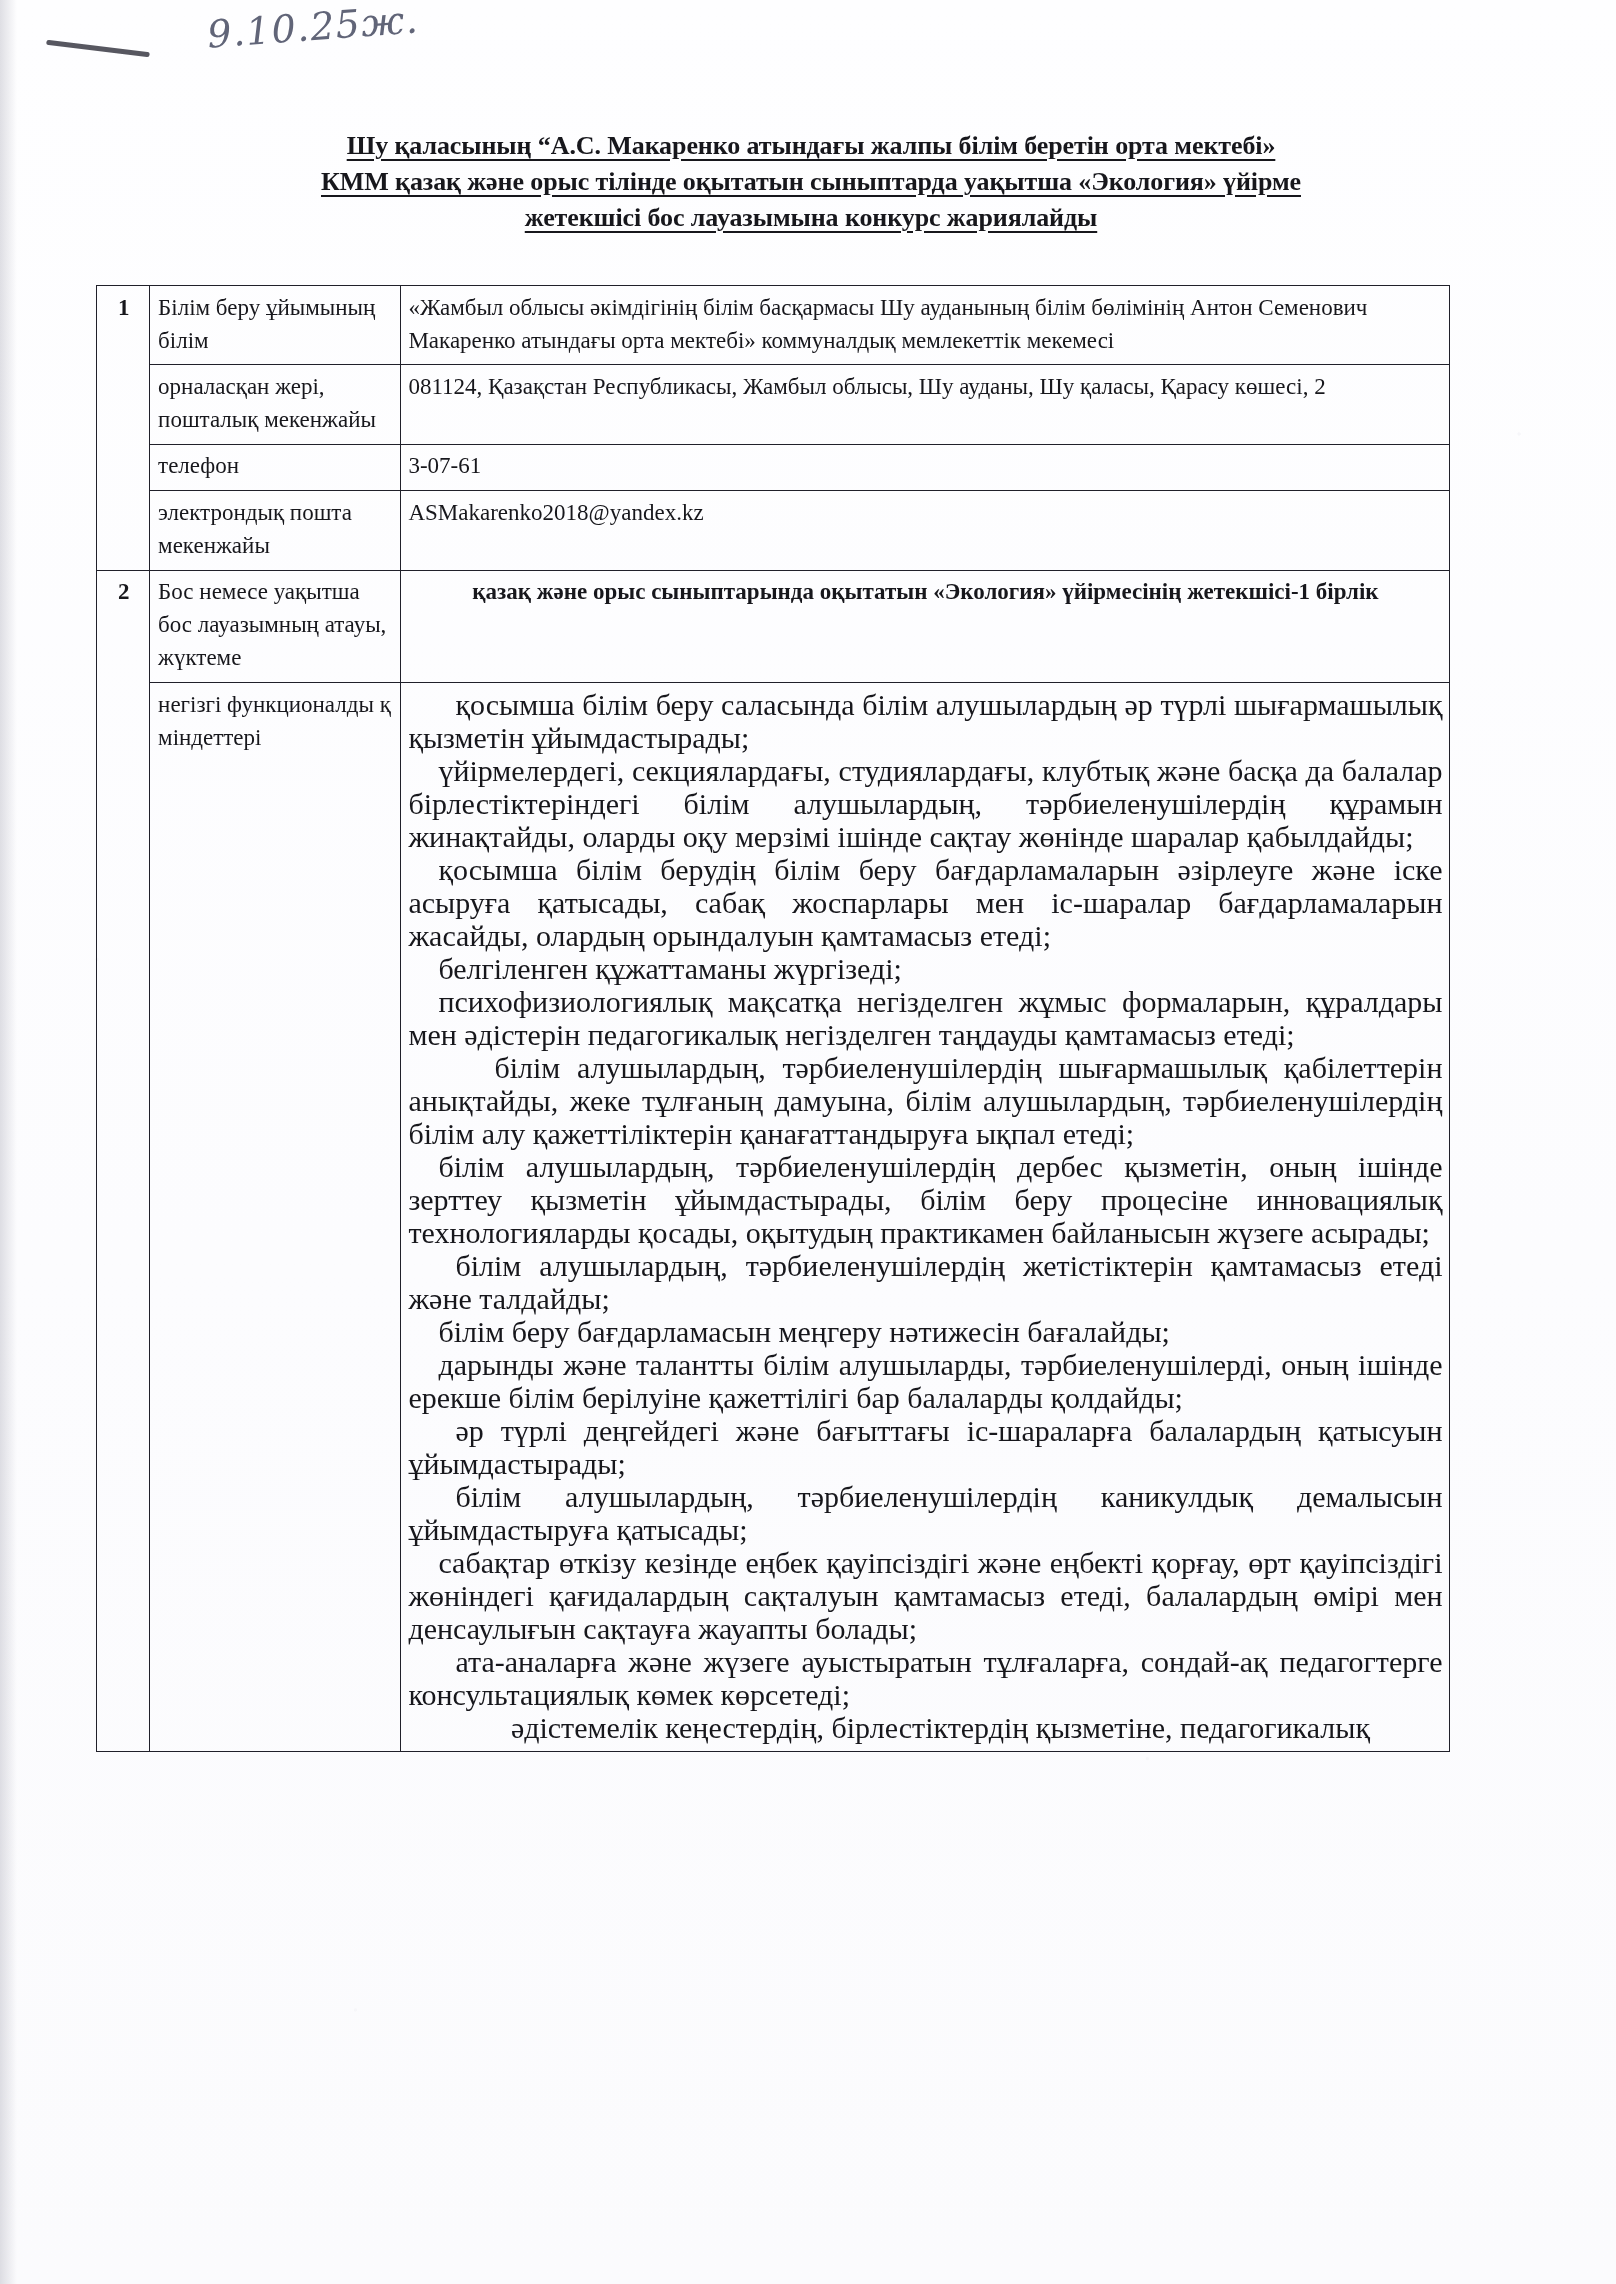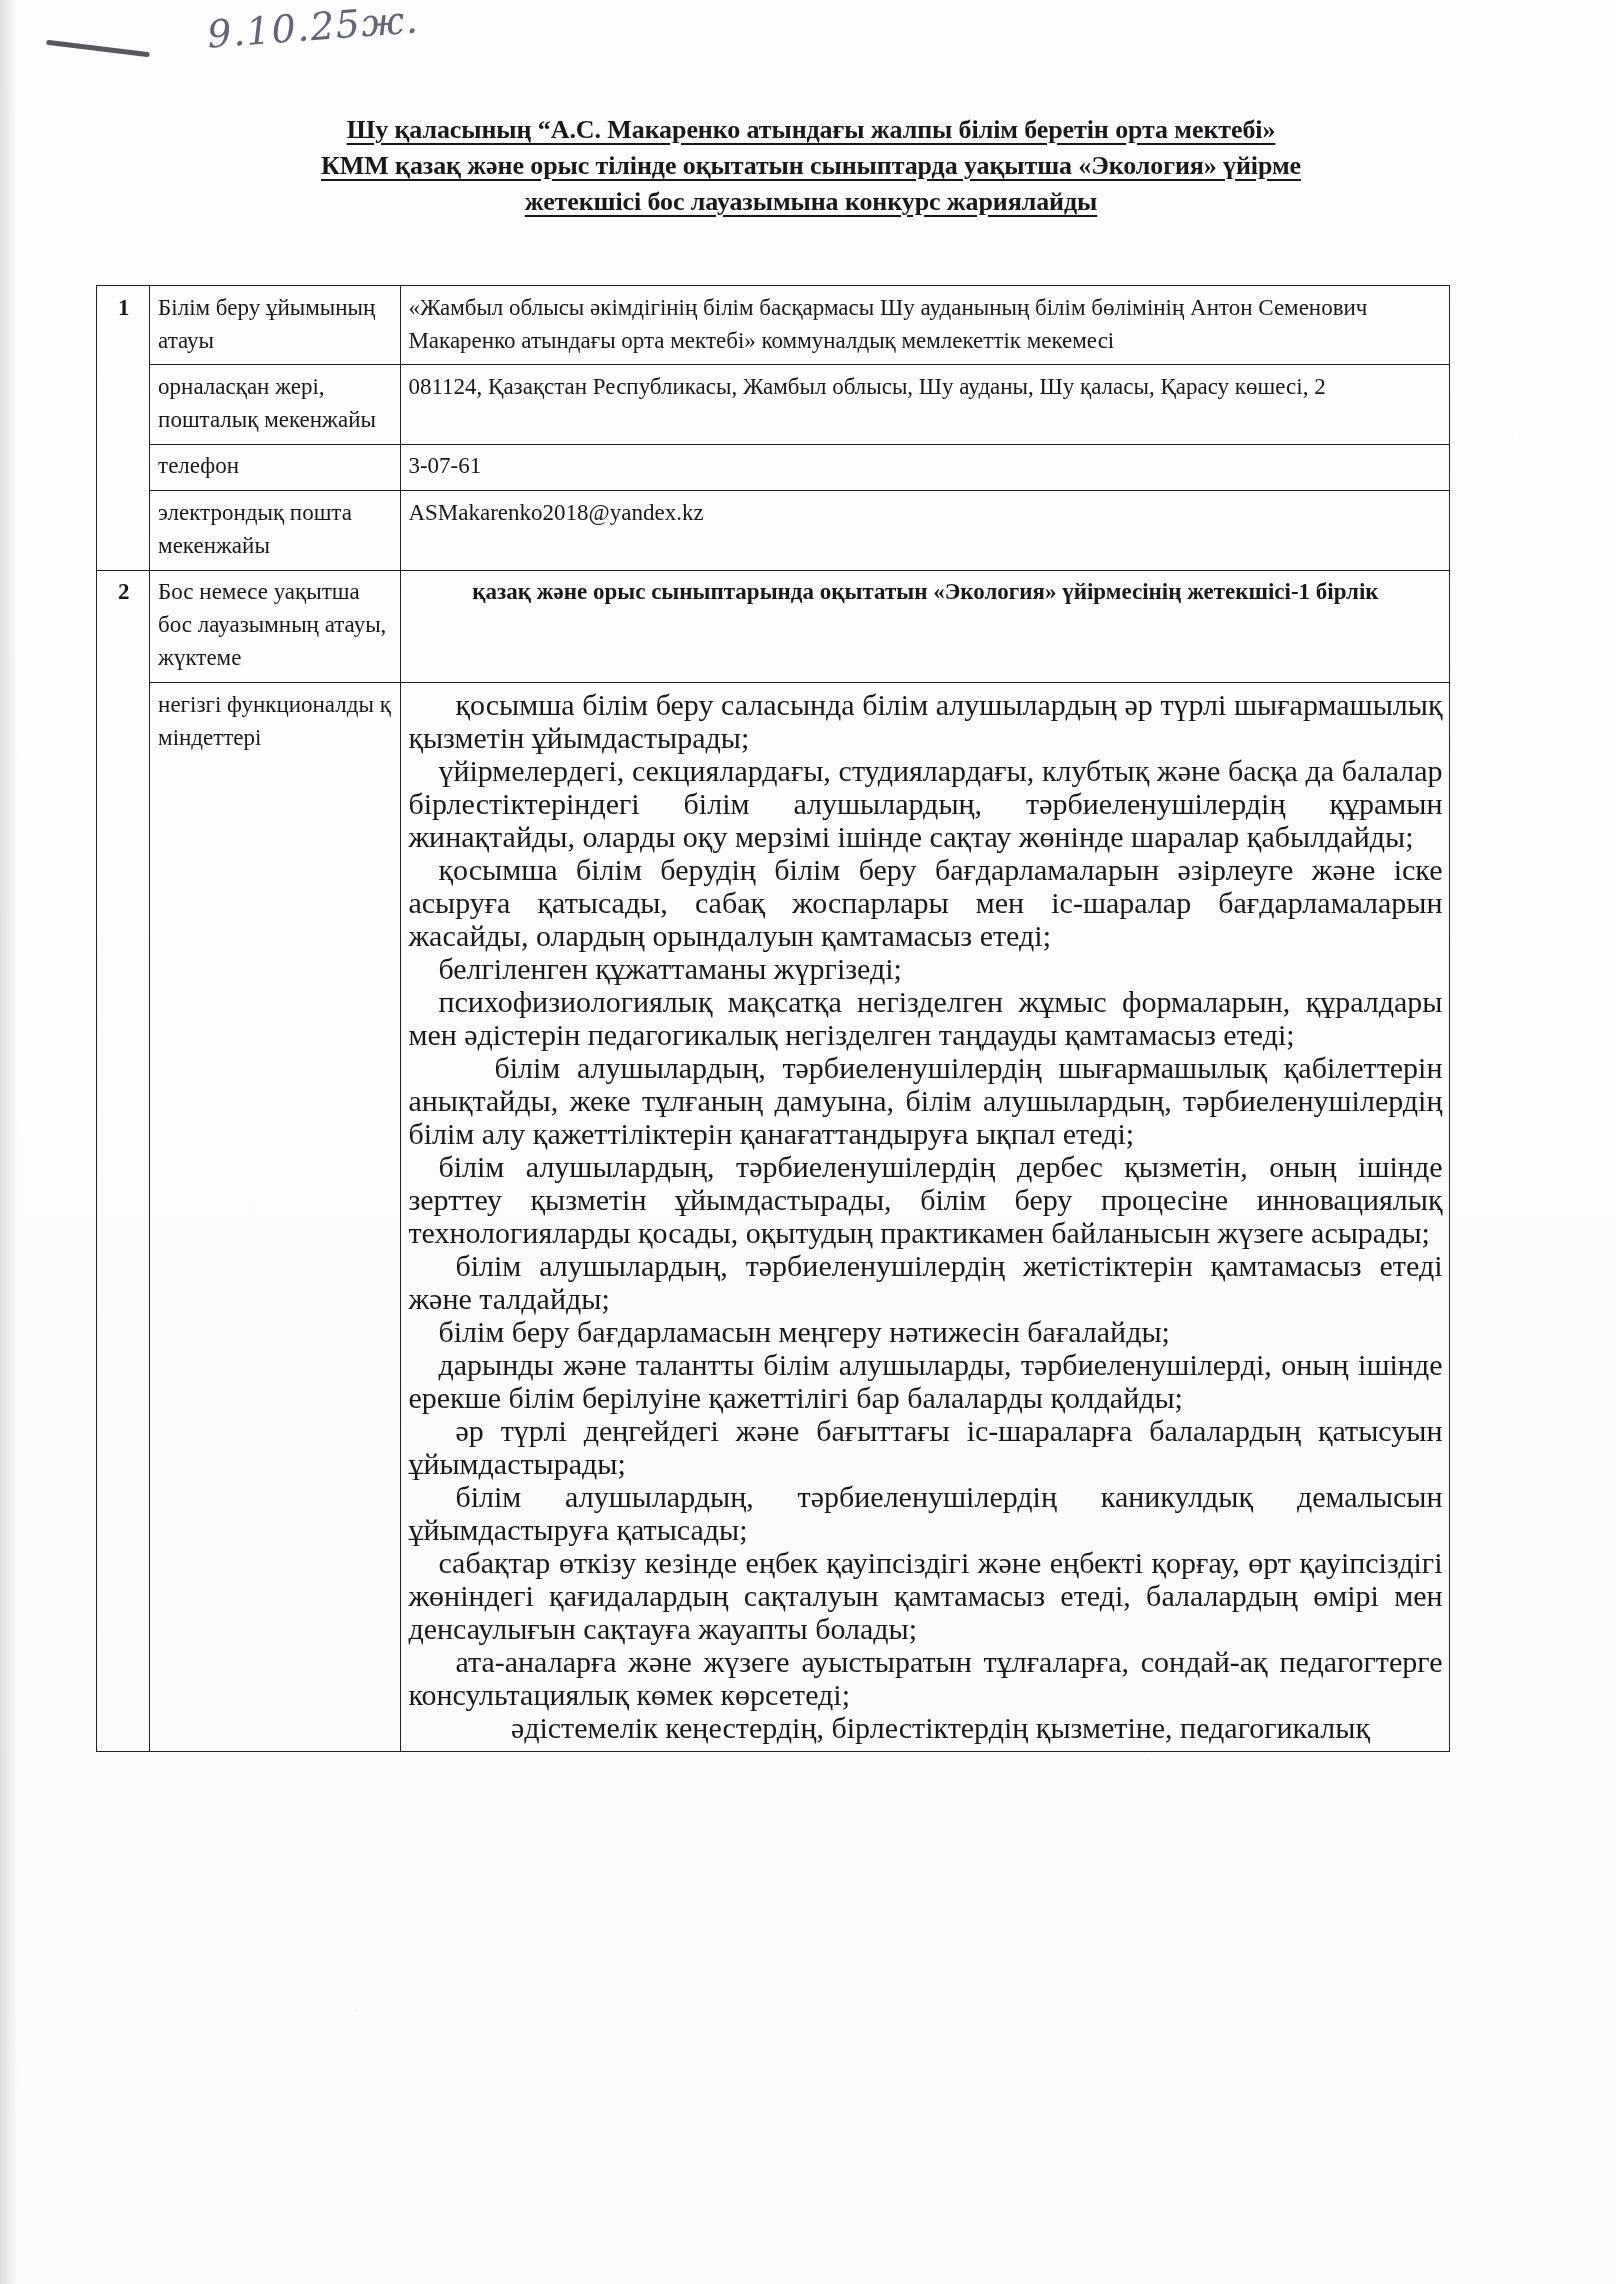--- a/index.html
+++ b/index.html
@@ -62,21 +62,21 @@
     background: #3a3a44;
     transform: rotate(7deg);
     border-radius: 2.6px;
     opacity: 0.85;
   }
 
   
   .title-block {
     position: absolute;
     left: 163px;
-    top: 112px;
+    top: 128px;
     width: 1296px;
     text-align: center;
   }
   .title-line {
     display: block;
     font-weight: bold;
     font-size: 26px;
     line-height: 36px;
     letter-spacing: -0.1px;
     color: #17171c;
@@ -136,21 +136,21 @@
   <div class="title-block">
     <span class="title-line">Шу қаласының “А.С. Макаренко атындағы жалпы білім беретін орта мектебі»</span>
     <span class="title-line">КММ қазақ және орыс  тілінде оқытатын сыныптарда уақытша  «Экология» үйірме</span>
     <span class="title-line">жетекшісі  бос лауазымына  конкурс жариялайды</span>
   </div>
 
   <table class="doc-table">
     <tbody>
       <tr>
         <td class="col-num" rowspan="4">1</td>
-        <td class="col-label">Білім беру ұйымының атауы</td>
+        <td class="col-label">Білім беру ұйымының білім</td>
         <td class="col-value">«Жамбыл облысы әкімдігінің білім басқармасы Шу ауданының білім бөлімінің Антон Семенович Макаренко атындағы орта мектебі» коммуналдық мемлекеттік мекемесі</td>
       </tr>
       <tr>
         <td class="col-label">орналасқан жері, пошталық мекенжайы</td>
         <td class="col-value">081124, Қазақстан Республикасы, Жамбыл облысы, Шу ауданы, Шу қаласы,  Қарасу көшесі, 2</td>
       </tr>
       <tr>
         <td class="col-label">телефон</td>
         <td class="col-value">3-07-61</td>
       </tr>

